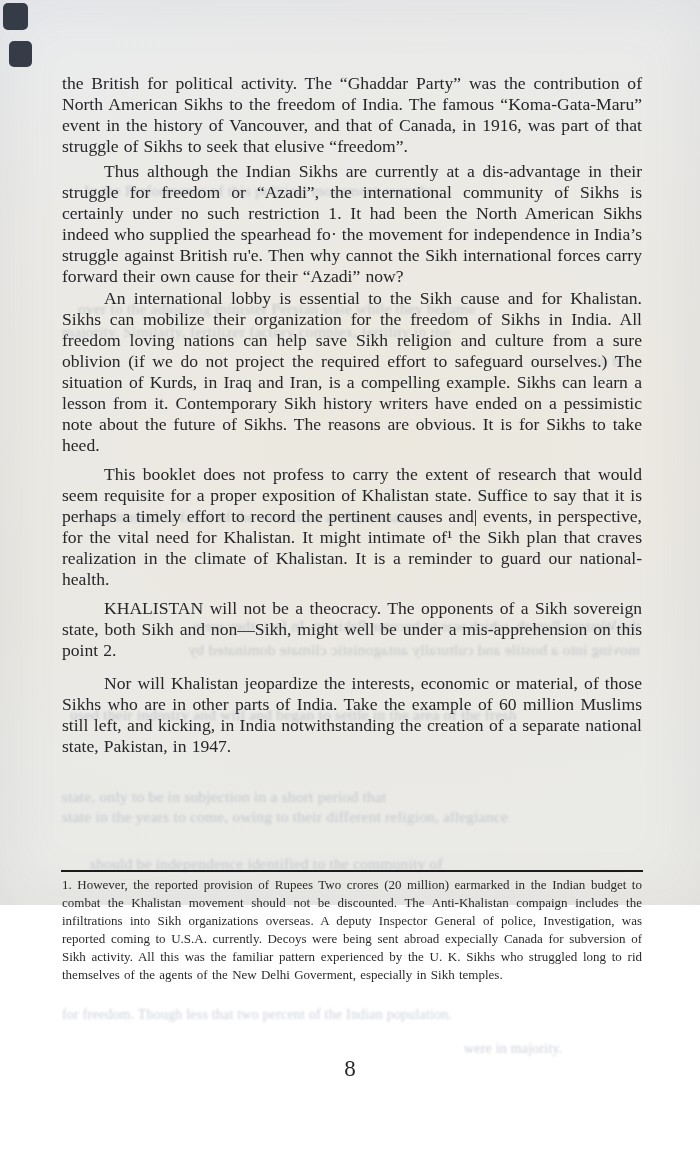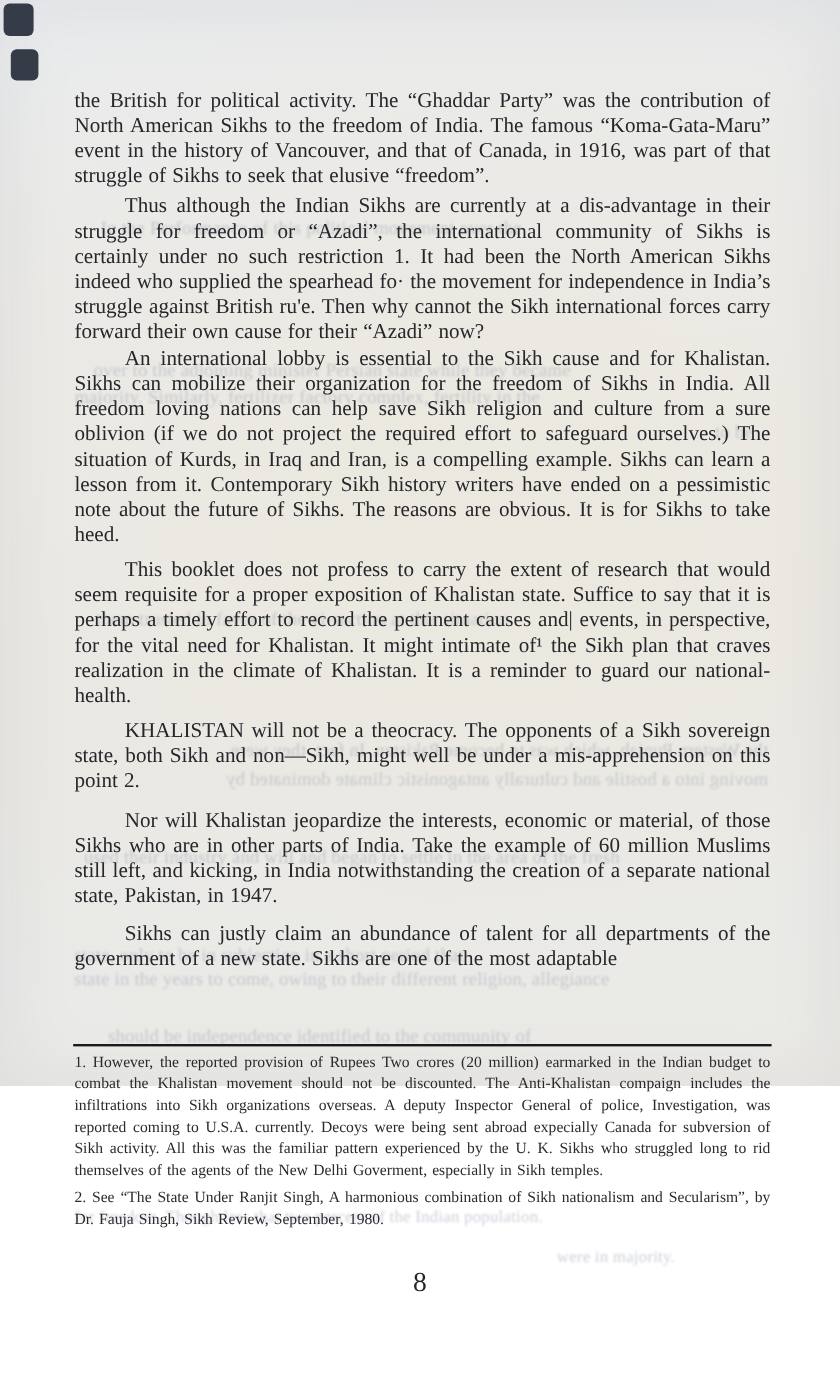--- a/index.html
+++ b/index.html
@@ -108,24 +108,22 @@
   <span class="ghost small" style="left:62px; top:1006px; width:578px;">for freedom. Though less that two percent of the Indian population.</span>
   <span class="ghost small" style="left:464px; top:1040px;">were in majority.</span>
 
   <main class="text-block">
     <p class="para no-indent p1">the British for political activity.  The “Ghaddar Party” was the contribution of North American Sikhs to the freedom of India.  The famous “Koma-Gata-Maru” event in the history of Vancouver, and that of Canada, in 1916, was part of that struggle of Sikhs to seek that elusive “freedom”.</p>
     <p class="para p2">Thus although the Indian Sikhs are currently at a dis-advantage in their struggle for freedom or “Azadi”, the international community of Sikhs is certainly under no such restriction 1. It had been the North American Sikhs indeed who supplied the spearhead fo· the movement for independence in India’s struggle against British ru'e.  Then why cannot the Sikh international forces carry forward their own cause for their “Azadi” now?</p>
     <p class="para p3">An international lobby is essential to the Sikh cause and for Khalistan.  Sikhs can mobilize their organization for the freedom of Sikhs in India.  All freedom loving nations can help save Sikh religion and culture from a sure oblivion (if we do not project the required effort to safeguard ourselves.) The situation of Kurds, in Iraq and Iran, is a compelling example.  Sikhs can learn a lesson from it.  Contemporary Sikh history writers have ended on a pessimistic note about the future of Sikhs.  The reasons are obvious.  It is for Sikhs to take heed.</p>
     <p class="para p4">This booklet does not profess to carry the extent of research that would seem requisite for a proper exposition of Khalistan state.  Suffice to say that it is perhaps a timely effort to record the pertinent causes and| events, in perspective, for the vital need for Khalistan.  It might intimate of¹ the Sikh plan that craves realization in the climate of Khalistan. It is a reminder to guard our national-health.</p>
     <p class="para p5">KHALISTAN will not be a theocracy.  The opponents of a Sikh sovereign state, both Sikh and non—Sikh, might well be under a mis-apprehension on this point 2.</p>
     <p class="para p6">Nor will Khalistan jeopardize the interests, economic or material, of those Sikhs who are in other parts of India.  Take the example of 60 million Muslims still left, and kicking, in India notwithstanding the creation of a separate national state, Pakistan, in 1947.</p>
-    <p class="para p7">Sikhs can justly claim an abundance of talent for all departments of the government of a new state.  Sikhs are one of the most adaptable</p>
   </main>
 
   <div class="footer">
     <div class="footnote-rule"></div>
     <p class="footnote fn1">1. However, the reported provision of Rupees Two crores (20 million) earmarked in the Indian budget to combat the Khalistan movement should not be discounted.  The Anti-Khalistan compaign includes the infiltrations into Sikh organizations overseas.  A deputy Inspector General of police, Investigation, was reported coming to U.S.A. currently.  Decoys were being sent abroad expecially Canada for subversion of Sikh activity.  All this was the familiar pattern experienced by the U. K. Sikhs who struggled long to rid themselves of the agents of the New Delhi Goverment, especially in Sikh temples.</p>
-    <p class="footnote fn2">2. See “The State Under Ranjit Singh, A harmonious combination of Sikh nationalism and Secularism”, by Dr. Fauja Singh, Sikh Review, September, 1980.</p>
   </div>
 
   <div class="page-number">8</div>
 
 </div>
 
 </body></html>

